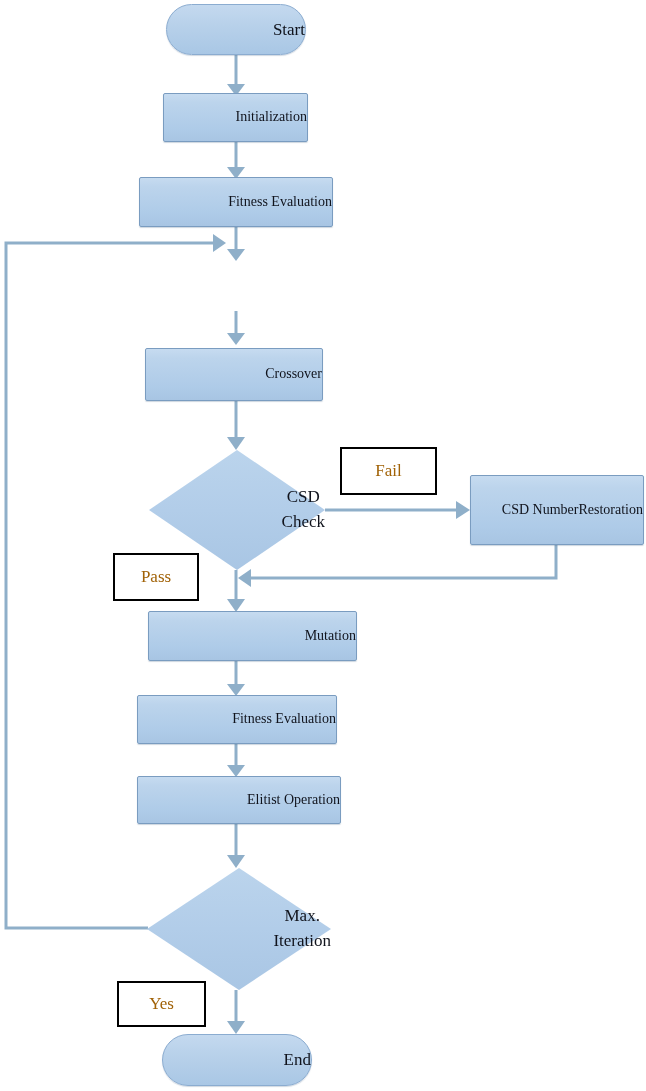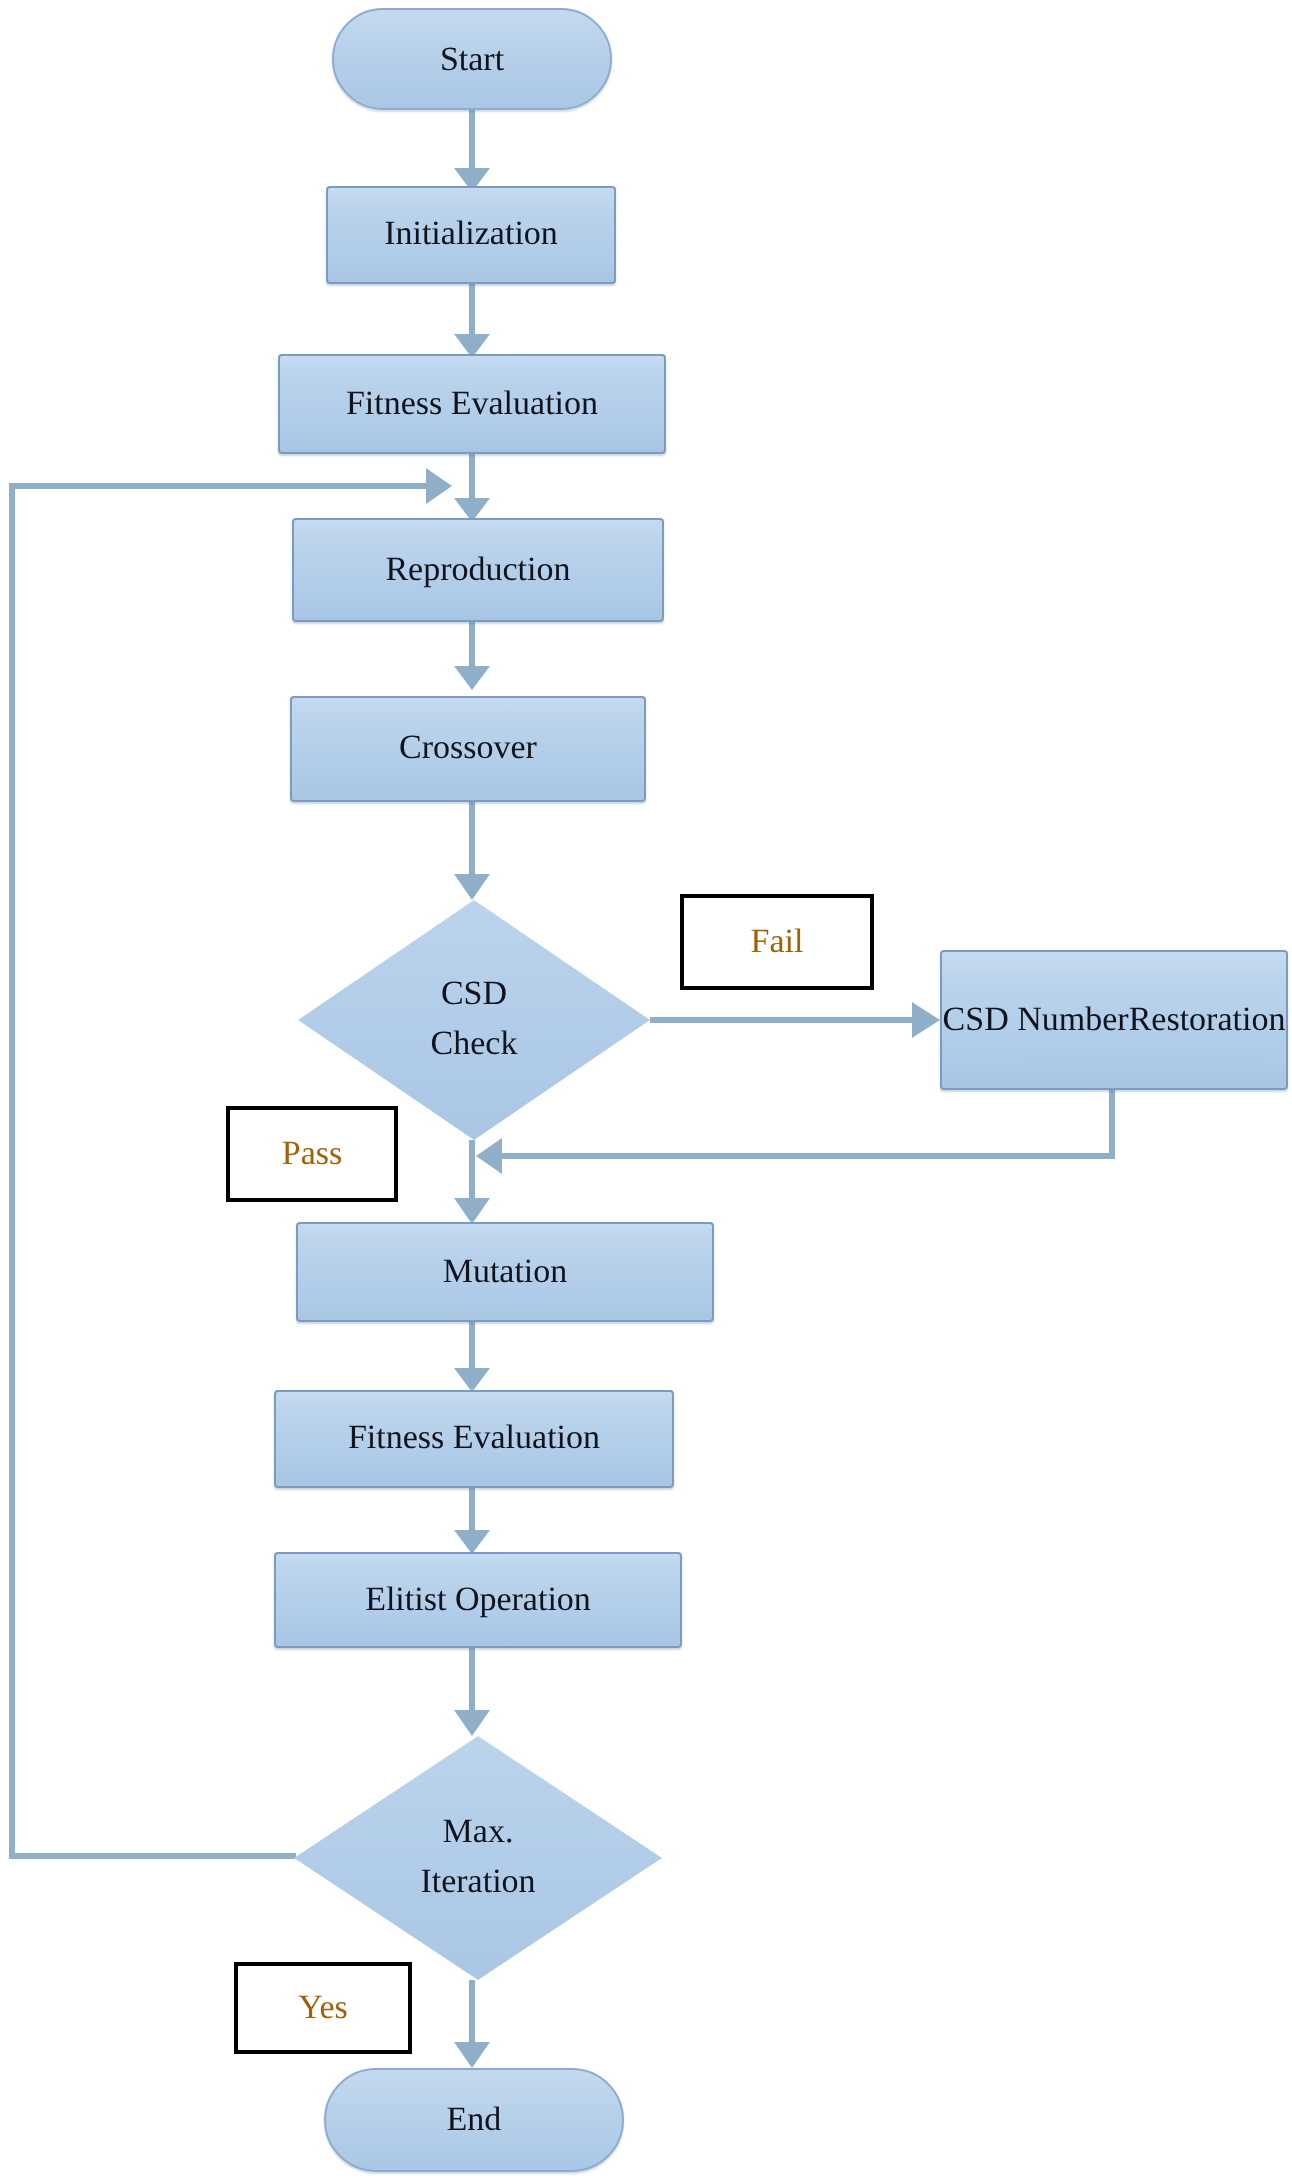--- a/index.html
+++ b/index.html
@@ -25,32 +25,32 @@
     width: 646px;
     height: 1091px;
   }
 
   
   .node {
     position: absolute;
     box-sizing: border-box;
     display: flex;
     align-items: center;
-    justify-content: center;
+    justify-content: flex-end;
     text-align: center;
     color: #10131c;
     z-index: 3;
   }
 
   .process {
     background: linear-gradient(to bottom, #c6dbf0 0%, #bcd4ec 18%, #aecbe8 75%, #a8c5e3 100%);
     border: 1px solid #7a9cc0;
     border-radius: 2px;
     box-shadow: 0 1px 1px rgba(90,120,150,0.30);
-    font-size: 17px;
+    font-size: 14px;
     line-height: 1.18;
   }
 
   .terminator {
     background: linear-gradient(to bottom, #c4d9ef 0%, #b8d1ea 40%, #a9c7e5 100%);
     border: 1px solid #8bacd0;
     border-radius: 26px;
     box-shadow: 0 1px 1px rgba(90,120,150,0.28);
     font-size: 17px;
   }
@@ -144,23 +144,20 @@
   </div>
 
   <div class="node process" style="left:163px; top:93px; width:145px; height:49px;">
     <span>Initialization</span>
   </div>
 
   <div class="node process" style="left:139px; top:177px; width:194px; height:50px;">
     <span>Fitness Evaluation</span>
   </div>
 
-  <div class="node process" style="left:146px; top:259px; width:186px; height:52px;">
-    <span>Reproduction</span>
-  </div>
 
   <div class="node process" style="left:145px; top:348px; width:178px; height:53px;">
     <span>Crossover</span>
   </div>
 
   <div class="node decision" style="left:149px; top:450px; width:176px; height:120px;">
     <div class="diamond-bg"></div>
     <div class="dlabel">
       <div>CSD</div>
       <div>Check</div>

